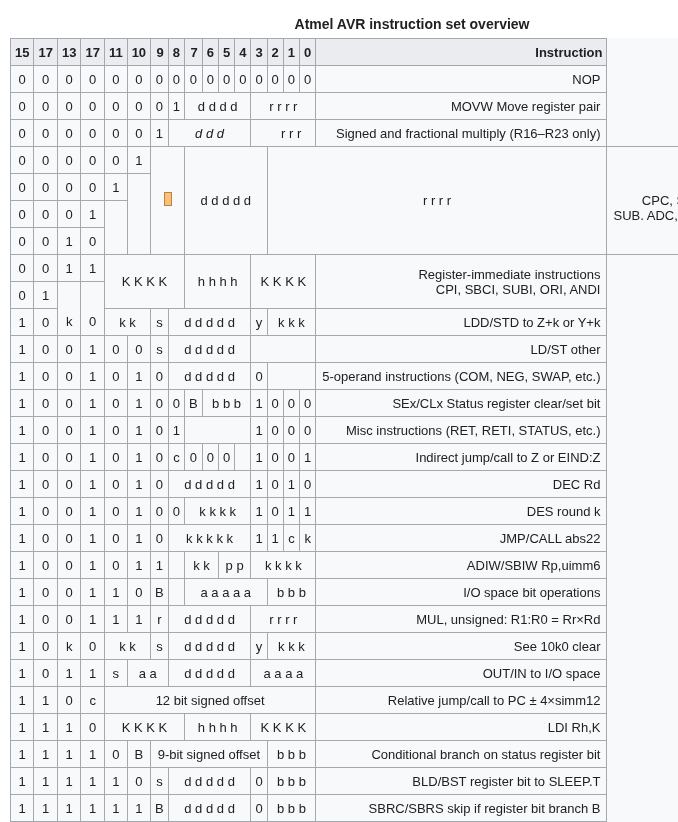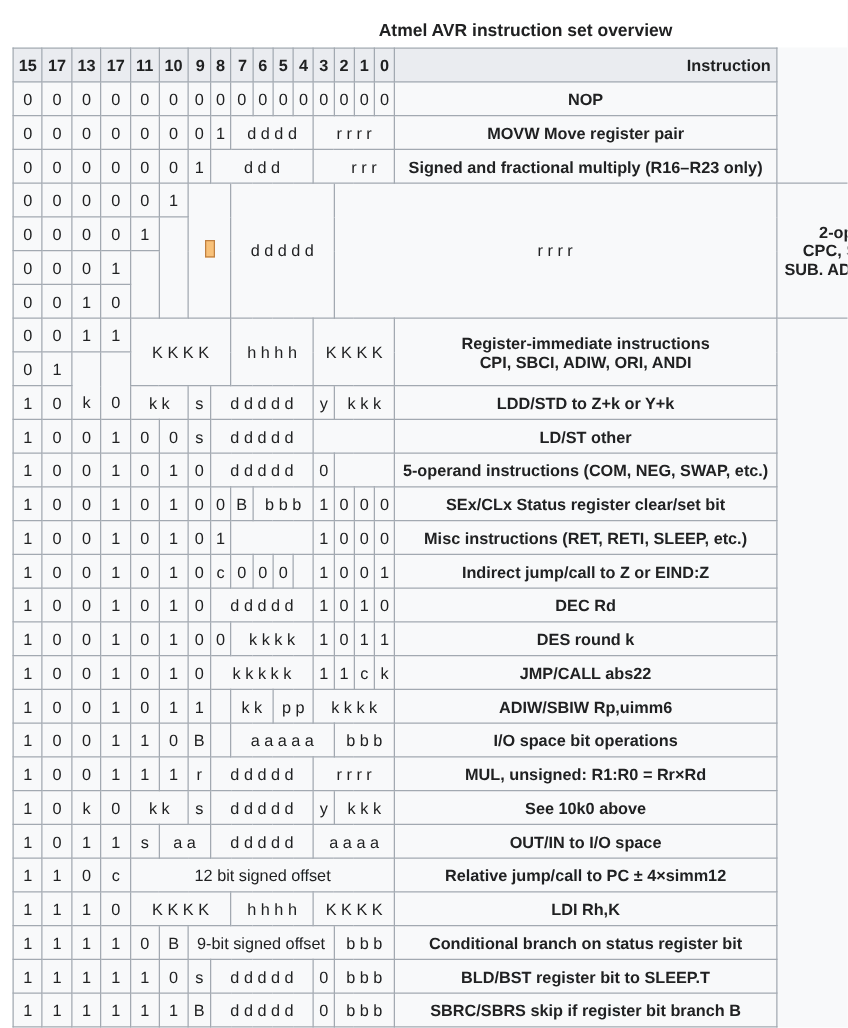--- a/index.html
+++ b/index.html
@@ -28,35 +28,35 @@
     vertical-align: middle;
     padding: 5px 4px;
     height: 16px;
   }
   th {
     background: #eaecf0;
     font-weight: bold;
     text-align: right;
   }
   td.instr {
-    text-align: center;
+    text-align: right;
     padding-left: 6px;
     padding-right: 6px;
     white-space: nowrap;
-    font-weight: bold;
   }
   td.no-right {
     border-right: none;
   }
   td.no-left {
     border-left: none;
   }
   td.no-lr {
     border-left: none;
     border-right: none;
+    font-style: italic;
   }
   td.merged-open {
     border-bottom: none;
   }
   td.merged-mid {
     border-top: none;
     border-bottom: none;
   }
   td.merged-close {
     border-top: none;
@@ -211,21 +211,21 @@
     <tr>
       <td>0</td>
         <td>0</td>
         <td>1</td>
         <td>1</td>
       <td rowspan="2" colspan="4">K K K K</td>
       <td rowspan="2" colspan="4">h h h h</td>
       <td rowspan="2" colspan="4">K K K K</td>
       <td rowspan="2" class="instr">
         <span>Register-immediate instructions</span><br>
-        <span>CPI, SBCI, ADIW, ORI, ANDI</span>
+        <span>CPI, SBCI, SUBI, ORI, ANDI</span>
       </td>
     </tr>
     <tr>
       <td>0</td>
         <td>1</td>
       <td class="merged-open"></td>
         <td class="merged-open"></td>
     </tr>
 
     <tr>
@@ -293,21 +293,21 @@
         <td>1</td>
       <td>0</td>
         <td>1</td>
         <td>0</td>
         <td>1</td>
       <td colspan="4"></td>
       <td>1</td>
         <td>0</td>
         <td>0</td>
         <td>0</td>
-      <td class="instr">Misc instructions (RET, RETI, SLEEP, etc.)</td>
+      <td class="instr">Misc instructions (RET, RETI, STATUS, etc.)</td>
     </tr>
 
     <tr>
       <td>1</td>
         <td>0</td>
         <td>0</td>
         <td>1</td>
       <td>0</td>
         <td>1</td>
         <td>0</td>
@@ -417,21 +417,21 @@
     <tr>
       <td>1</td>
         <td>0</td>
         <td>k</td>
         <td>0</td>
       <td colspan="2">k k</td>
       <td>s</td>
       <td colspan="5">d d d d d</td>
       <td>y</td>
       <td colspan="3">k k k</td>
-      <td class="instr">See  10k0  above</td>
+      <td class="instr">See  10k0  clear</td>
     </tr>
 
     <tr>
       <td>1</td>
         <td>0</td>
         <td>1</td>
         <td>1</td>
       <td>s</td>
       <td colspan="2">a a</td>
       <td colspan="5">d d d d d</td>

